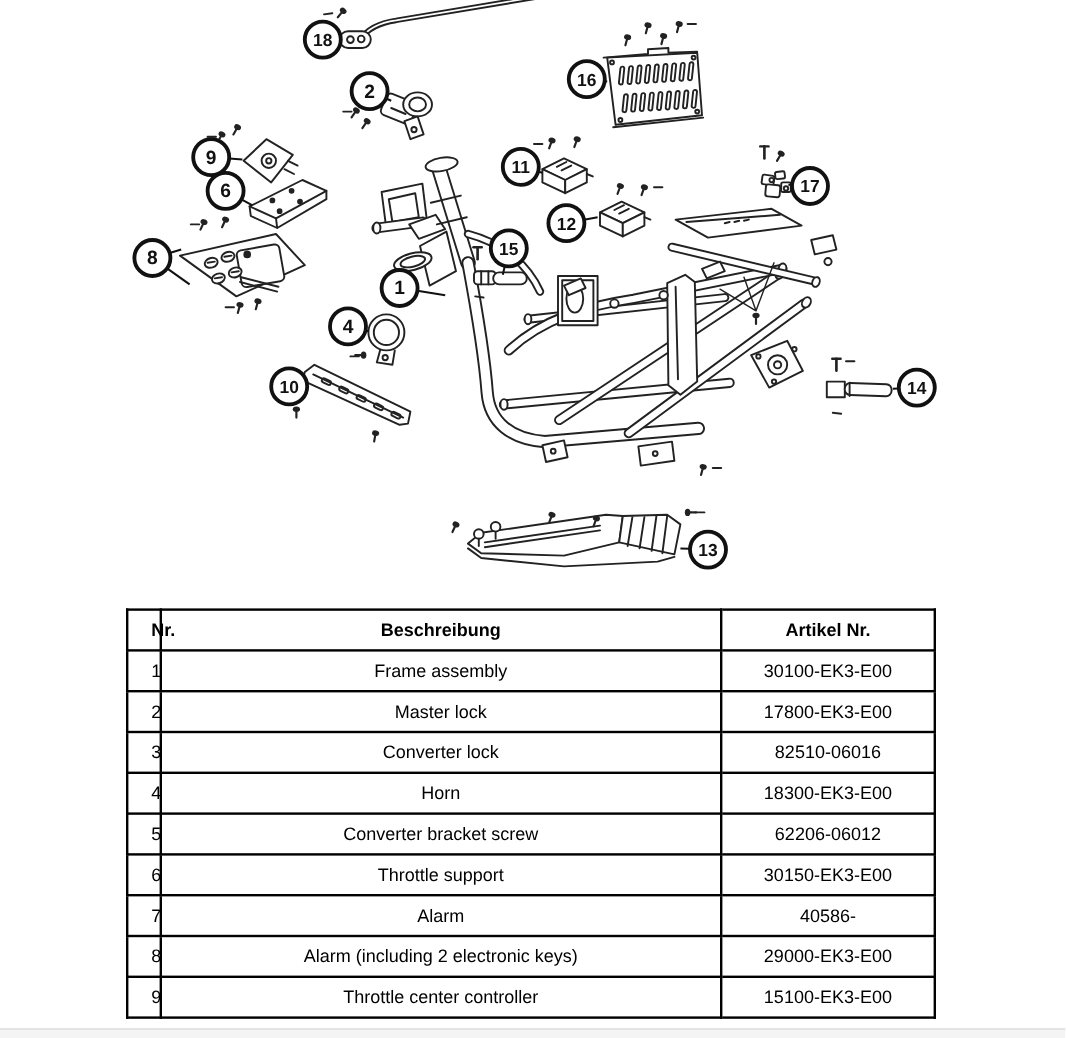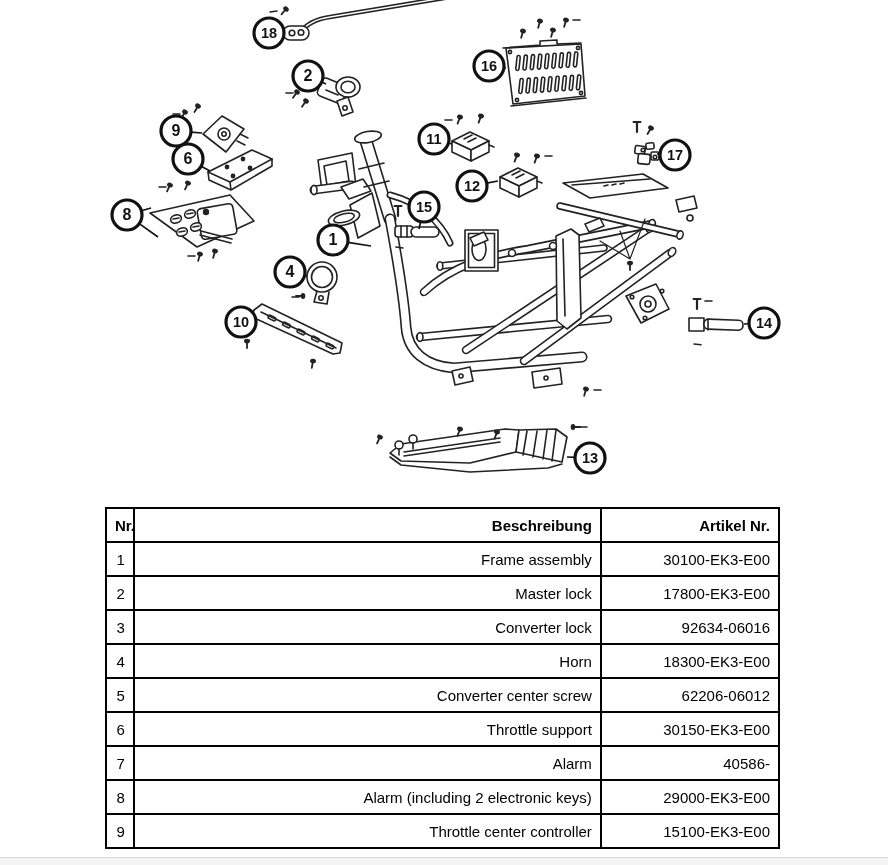--- a/index.html
+++ b/index.html
@@ -1,22 +1,22 @@
 <!DOCTYPE html>
 <html><head>
 <meta charset="utf-8">
 <style>
   html,body{margin:0;padding:0;background:#fff;}
   .page{position:relative;width:888px;height:865px;background:#ffffff;overflow:hidden;
         font-family:"Liberation Sans",sans-serif;text-decoration:underline;}
   svg.diagram{position:absolute;left:0;top:0;}
   table.parts{position:absolute;left:105px;top:507px;width:675px;border-collapse:collapse;
               table-layout:fixed;background:#fff;}
-  table.parts th,table.parts td{border:2px solid #000;height:32px;padding:0 8px;
-              font-size:15px;color:#000;text-align:right;vertical-align:middle;white-space:nowrap;}
+  table.parts th,table.parts td{border:2px solid #000;height:32px;padding:0 19px;
+              font-size:15px;color:#000;text-align:center;vertical-align:middle;white-space:nowrap;}
   table.parts th{font-weight:bold;}
   .c-nr{width:26px;}
   .c-desc{width:438px;}
   .c-art{width:167px;border-radius:17px;}
   .page-gap{position:absolute;left:0;right:0;bottom:0;height:7px;background:#f4f4f4;
             border-top:1px solid #d8d8d8;}
 </style>
 </head>
 <body>
 
@@ -400,30 +400,30 @@
           <td class="c-art">30100-EK3-E00</td>
         </tr>
         <tr>
           <td class="c-nr">2</td>
           <td class="c-desc">Master lock</td>
           <td class="c-art">17800-EK3-E00</td>
         </tr>
         <tr>
           <td class="c-nr">3</td>
           <td class="c-desc">Converter lock</td>
-          <td class="c-art">92634-06016</td>
+          <td class="c-art">82510-06016</td>
         </tr>
         <tr>
           <td class="c-nr">4</td>
           <td class="c-desc">Horn</td>
           <td class="c-art">18300-EK3-E00</td>
         </tr>
         <tr>
           <td class="c-nr">5</td>
-          <td class="c-desc">Converter center screw</td>
+          <td class="c-desc">Converter bracket screw</td>
           <td class="c-art">62206-06012</td>
         </tr>
         <tr>
           <td class="c-nr">6</td>
           <td class="c-desc">Throttle support</td>
           <td class="c-art">30150-EK3-E00</td>
         </tr>
         <tr>
           <td class="c-nr">7</td>
           <td class="c-desc">Alarm</td>

